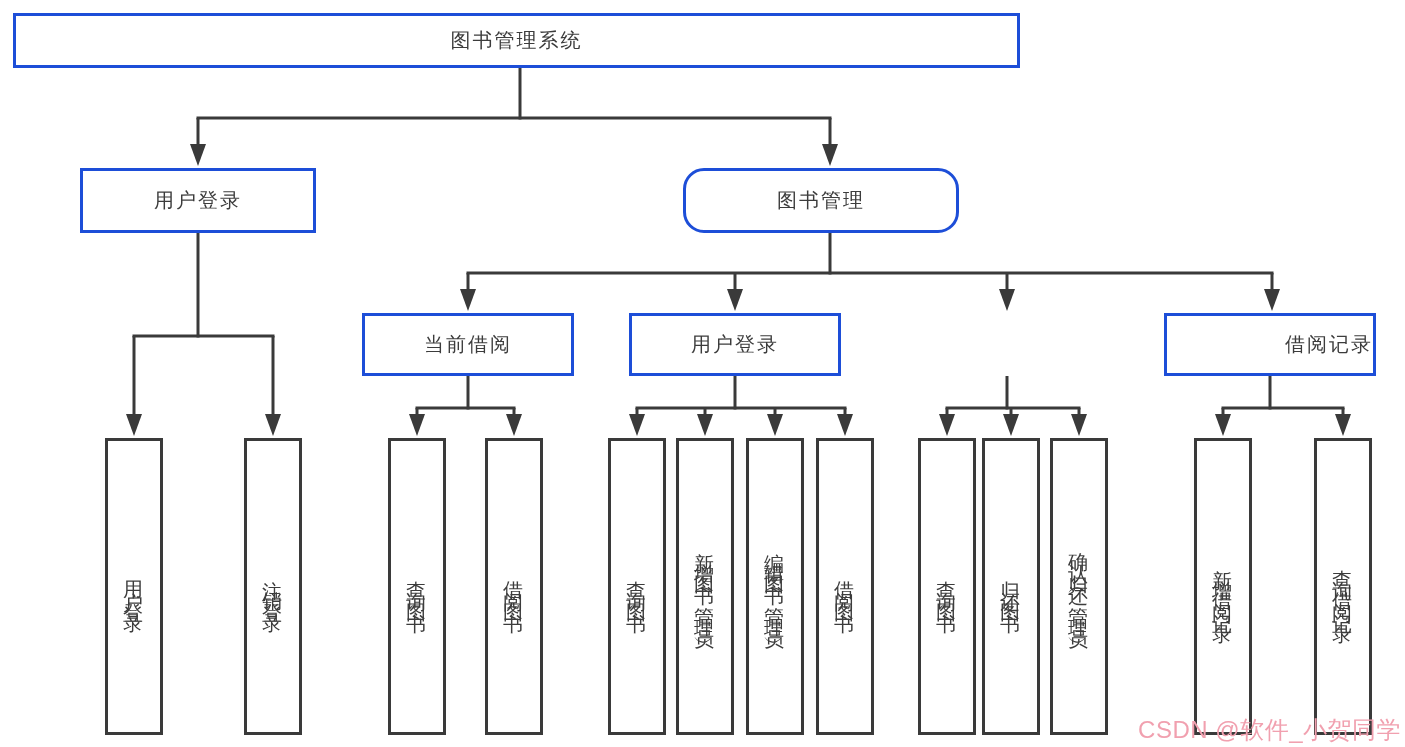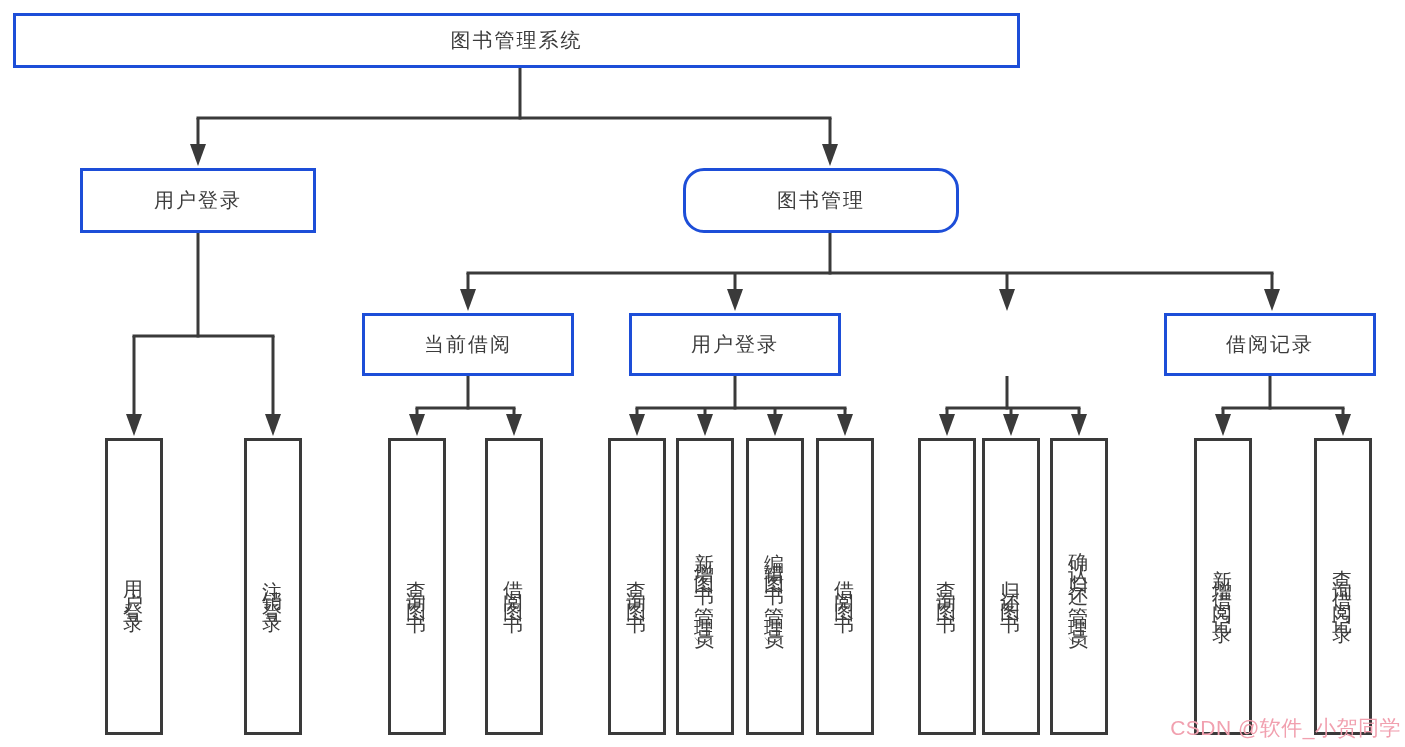--- a/index.html
+++ b/index.html
@@ -33,21 +33,21 @@
   .vnode span{
     writing-mode:vertical-lr;
     text-orientation:mixed;
     font-size:20px;
     letter-spacing:11px;
     color:#3c3c3c;
   }
   .watermark{
     position:absolute;
     right:4px;top:714px;
-    font-size:21px;
+    font-size:24px;
     letter-spacing:0.5px;
     color:#f1a0af;
     white-space:nowrap;
   }
 </style>
 </head>
 <body>
 
 <div class="canvas">
 
@@ -130,21 +130,21 @@
   <div class="node" style="left:683px;top:168px;width:276px;height:65px;border-radius:21px;">
     <span>图书管理</span>
   </div>
 
   <div class="node" style="left:362px;top:313px;width:212px;height:63px;">
     <span>当前借阅</span>
   </div>
   <div class="node" style="left:629px;top:313px;width:212px;height:63px;">
     <span>用户登录</span>
   </div>
-  <div class="node" style="left:1164px;top:313px;width:212px;height:63px;">
+  <div class="node" style="left:1164px;top:313px;width:212px;height:63px;justify-content:flex-end;">
     <span>借阅记录</span>
   </div>
 
   <div class="vnode" style="left:105px;top:438px;width:58px;height:297px;">
     <span>用户登录</span>
   </div>
   <div class="vnode" style="left:244px;top:438px;width:58px;height:297px;">
     <span>注销登录</span>
   </div>
   <div class="vnode" style="left:388px;top:438px;width:58px;height:297px;">

